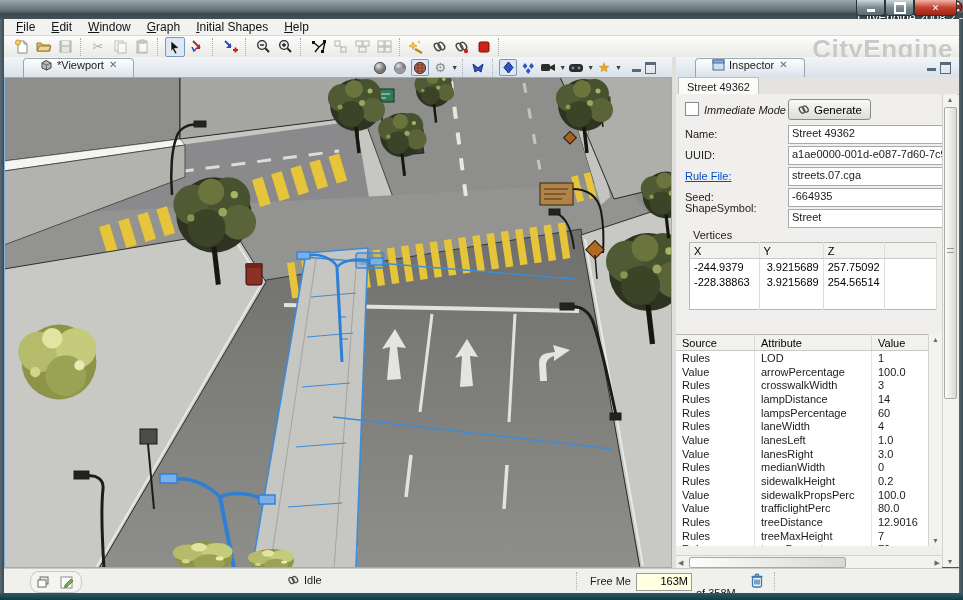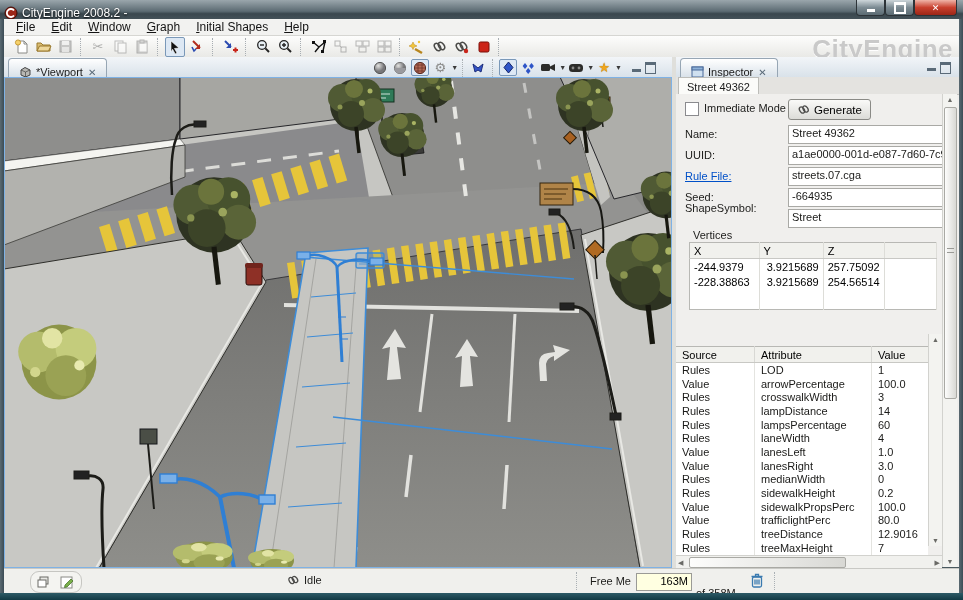--- a/index.html
+++ b/index.html
@@ -1,40 +1,40 @@
 <!DOCTYPE html>
 <html><head>
 <meta charset="utf-8">
 <style>
   html,body{margin:0;padding:0;background:#9aa4aa;font-family:"Liberation Sans","DejaVu Sans",sans-serif;}
   #win{position:relative;width:963px;height:600px;overflow:hidden;background:#49585f;}
   .abs{position:absolute;}
   
-  #titlebar{left:0;top:0;width:963px;height:25px;background:linear-gradient(#9aa6ac,#5c6b73 45%,#3a474e 55%,#4e5c63);display:flex;align-items:center;}
+  #titlebar{left:0;top:0;width:963px;height:25px;background:linear-gradient(#9aa6ac,#5c6b73 45%,#3a474e 55%,#4e5c63);display:flex;align-items:flex-end;flex-direction:column;}
   #title-text{color:#fff;font-size:12px;margin-left:4px;text-shadow:0 1px 2px #000;}
   #winctrl{right:6px;top:0;display:flex;}
   .wbtn{height:15px;border:1px solid #2c3338;border-top:none;border-radius:0 0 4px 4px;display:flex;align-items:center;justify-content:center;color:#fff;font-size:9px;}
   .wbtn.gray{width:27px;background:linear-gradient(#cdd6da,#7c8b93 50%,#5a6a72);}
   .wbtn.red{width:41px;background:linear-gradient(#f0b4a8,#c8402e 50%,#9c2617);}
   .glyph-min{width:8px;height:3px;background:#fff;margin-top:6px;}
   .glyph-max{width:8px;height:7px;border:2px solid #fff;border-top-width:3px;}
   
   #menubar{left:4px;top:19px;width:955px;height:17px;background:#f2f2f0;border-bottom:1px solid #d6d6d2;display:flex;align-items:center;padding-left:4px;box-sizing:border-box;}
   .menu-item{display:inline-block;padding:0 8px;font-size:12px;color:#141414;line-height:16px;}
   .menu-item::first-letter{text-decoration:underline;}
   
   #toolbar{left:4px;top:36px;width:955px;height:22px;background:linear-gradient(#fdfdfc,#e9e9e6);border-bottom:1px solid #cfcfcb;display:flex;align-items:center;padding-left:6px;box-sizing:border-box;}
   .tbi{width:20px;height:20px;display:flex;align-items:center;justify-content:center;margin:0 1px;}
   .tbi.sel{border:1px solid #7a98b8;background:#dde8f4;border-radius:2px;box-sizing:border-box;}
   .tbi.dis{filter:grayscale(1) opacity(.45);}
   .sep{width:2px;height:18px;border-left:1px dotted #a7adb2;margin:0 4px;}
   #watermark{right:10px;top:34px;font-size:26px;font-weight:bold;color:#c9c9c9;text-shadow:0 1px 0 #ffffff;letter-spacing:.5px;}
   
   .tabrow{height:20px;background:linear-gradient(#f2f5f8,#d9e2ea);border-bottom:1px solid #b9c4cd;}
-  .etab{position:absolute;left:4px;top:1px;height:19px;background:linear-gradient(#ffffff,#d7e0e8);border:1px solid #97a6b4;border-bottom:none;border-radius:4px 4px 0 0;display:flex;align-items:flex-end;padding:0 10px;font-size:11px;color:#1a1a1a;}
+  .etab{position:absolute;left:19px;top:1px;height:19px;background:linear-gradient(#ffffff,#d7e0e8);border:1px solid #97a6b4;border-bottom:none;border-radius:4px 4px 0 0;display:flex;align-items:flex-start;padding:0 16px;font-size:11px;color:#1a1a1a;}
   .tabx{margin-left:5px;color:#5a6a78;font-size:10px;font-weight:bold;}
   .vtb-ico{width:18px;height:17px;display:flex;align-items:center;justify-content:center;margin:0 1px;}
   .vtb-ico.sel{border:1px solid #7a98b8;background:#dde8f4;border-radius:2px;box-sizing:border-box;}
   .ddarrow{font-size:7px;color:#3a3a3a;margin-left:1px;}
   .mmglyph{width:9px;height:8px;margin:0 2px;}
   
   #inspector{left:676px;top:57px;width:283px;height:510px;background:#f0efed;}
   #insp-subtabs{left:0;top:20px;width:283px;height:17px;background:#e4e3e0;border-bottom:1px solid #c3c2bf;}
   #shape-tab{left:2px;top:0;height:17px;background:#fbfbf9;border:1px solid #bdbdb9;border-bottom:none;padding:0 8px;font-size:11px;display:flex;align-items:center;color:#1a1a1a;}
   .flabel{font-size:11px;color:#1c1c1a;}
@@ -556,21 +556,21 @@
       </div>
     </div>
     <div class="abs" id="insp-subtabs">
       <div class="abs" id="shape-tab">
           <span>Street 49362</span>
         </div>
     </div>
 
     <div class="abs" style="left:0;top:37px;width:266px;height:461px;background:#f0efed;overflow:hidden;">
 
-      <div class="abs" style="left:9px;top:8px;display:flex;align-items:flex-start;">
+      <div class="abs" style="left:9px;top:8px;display:flex;align-items:flex-end;font-style:italic;">
         <span style="width:12px;height:12px;background:#fff;border:1px solid #8a8a8e;display:inline-block;"></span>
         <span class="flabel" style="margin-left:5px;">Immediate Mode</span>
       </div>
       <div class="abs" style="left:112px;top:5px;height:19px;display:flex;align-items:center;background:linear-gradient(#fafaf8,#dcdcd8);border:1px solid #8a8a86;border-radius:3px;padding:0 8px;">
         <svg width="13" height="13" style="margin-right:4px">
             <g fill="none" stroke="#4a4a48" stroke-width="1.3">
               <ellipse cx="5" cy="7" rx="2.2" ry="3.4" transform="rotate(-35 5 7)"></ellipse>
               <ellipse cx="8.5" cy="6" rx="2.2" ry="3.4" transform="rotate(-35 8.5 6)"></ellipse>
             </g>
           </svg>
@@ -616,21 +616,21 @@
             </tr>
         <tr>
               <td style="height:18px"></td>
               <td></td>
               <td></td>
               <td></td>
             </tr>
       </tbody>
         </table>
 
-      <div class="abs" style="left:0;top:252px;width:252px;height:212px;overflow:hidden;background:#c4b5fd;">
+      <div class="abs" style="left:0;top:240px;width:252px;height:212px;overflow:hidden;background:#c4b5fd;">
         <table class="atable">
           <tbody>
               <tr>
             <th style="width:66px">Source</th>
             <th style="width:104px">Attribute</th>
             <th style="width:60px">Value</th>
           </tr>
           <tr>
                 <td>Rules</td>
                 <td>LOD</td>

